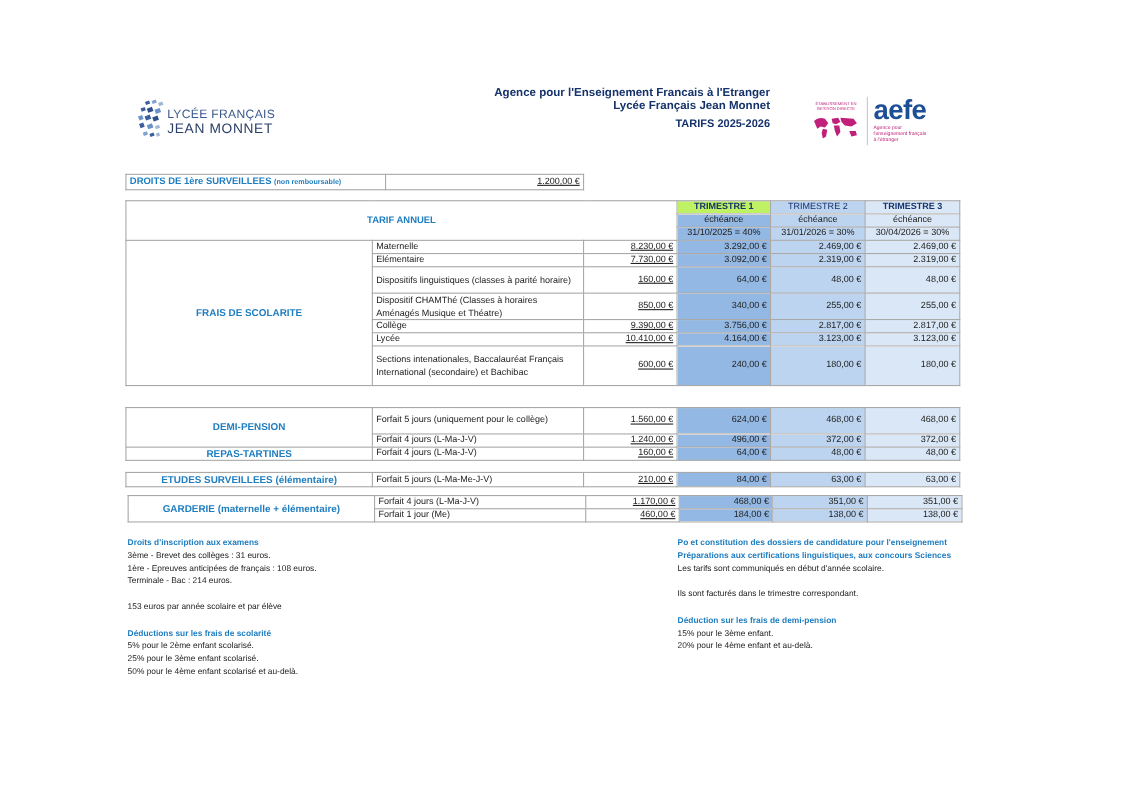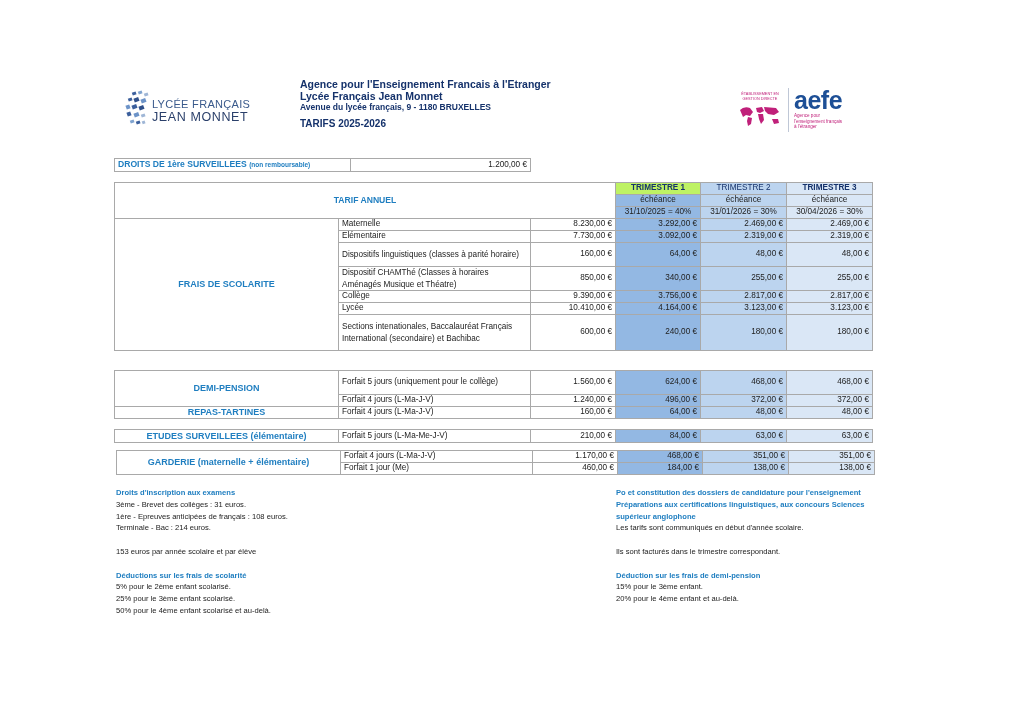--- a/index.html
+++ b/index.html
@@ -1,35 +1,35 @@
 <!DOCTYPE html>
 <html><head>
 <meta charset="utf-8">
 <style>
   html, body { margin:0; padding:0; background:#ffffff; }
   body { width:1024px; height:724px; position:relative; overflow:hidden; font-family:"Liberation Sans", sans-serif; color:#222; }
   .abs { position:absolute; }
-  .hdr { left:300px; top:78px; width:400px; text-align:left; font-weight:bold; color:#15326b; }
+  .hdr { left:300px; top:78px; width:400px; text-align:right; font-weight:bold; color:#15326b; }
   .hdr .l1 { font-size:10.5px; line-height:12px; }
   .hdr .l2 { font-size:10.5px; line-height:12px; }
   .hdr .l3 { font-size:8.5px; line-height:11px; }
   .hdr .l4 { font-size:10px; line-height:12px; margin-top:5px; }
   .logo-left { left:124px; top:88px; width:140px; height:46px; }
   .logo-left .txt1 { position:absolute; left:28px; top:10px; font-size:11px; color:#3a5a8c; letter-spacing:0.3px; }
   .logo-left .txt2 { position:absolute; left:28px; top:22px; font-size:12.5px; color:#2a3f6a; letter-spacing:0.6px; }
   .logo-right { left:736px; top:86px; width:130px; height:48px; }
   .aefe-small { position:absolute; left:0; top:6px; width:48px; font-size:3.8px; color:#c0207a; text-align:center; line-height:4.5px; }
   .aefe-div { position:absolute; left:52px; top:2px; width:1px; height:44px; background:#bfc7d6; }
   .aefe-big { position:absolute; left:58px; top:0; font-size:25px; font-weight:bold; color:#1d4f96; letter-spacing:-0.5px; line-height:28px; }
   .aefe-sub { position:absolute; left:58px; top:27px; font-size:4.6px; color:#c0207a; line-height:5.5px; }
 
   table { border-collapse:collapse; position:absolute; table-layout:fixed; }
   td { border:1px solid #a9a9a9; font-family:"Liberation Sans", sans-serif; font-size:8.2px; padding:0 3px; line-height:10.5px; height:11px; overflow:hidden; }
   .sec { color:#1f7ec0; font-weight:bold; text-align:center; font-size:9px; }
-  .num { text-align:right; }
+  .num { text-align:right;text-decoration:underline; }
   .t1 { background:#93b8e3; text-align:right; }
   .t2 { background:#bcd4ef; text-align:right; }
   .t3 { background:#dae7f6; text-align:right; }
   .h1 { background:#bef264; text-align:center; font-weight:bold; color:#15326b; }
   .h2 { background:#bcd4ef; text-align:center; font-weight:normal; color:#15326b; }
   .h3 { background:#dae7f6; text-align:center; font-weight:bold; color:#15326b; }
   .h1n { background:#93b8e3; text-align:center; }
   .h2n { background:#bcd4ef; text-align:center; }
   .h3n { background:#dae7f6; text-align:center; }
 
@@ -60,21 +60,20 @@
       <rect x="18" y="33" width="3" height="3" fill="#9fb6d6" transform="rotate(-20 19 34)"></rect>
     </g>
   </svg>
   <span class="txt1">LYCÉE FRANÇAIS</span>
   <span class="txt2">JEAN MONNET</span>
 </div>
 
 <div class="abs hdr">
   <div class="l1">Agence pour l'Enseignement Francais à l'Etranger</div>
   <div class="l2">Lycée Français Jean Monnet</div>
-  <div class="l3">Avenue du lycée français, 9 -  1180 BRUXELLES</div>
   <div class="l4">TARIFS 2025-2026</div>
 </div>
 
 <div class="abs logo-right">
   <div class="aefe-small">ÉTABLISSEMENT EN GESTION DIRECTE</div>
   <svg width="44" height="24" viewBox="0 0 44 24" style="position:absolute;left:2px;top:18px">
     <g fill="#c0207a">
       <path d="M2 6 Q6 2 12 4 L15 8 L12 12 L8 11 L5 13 Z"></path>
       <path d="M10 13 L14 14 L13 20 L10 22 L9 17 Z"></path>
       <path d="M18 4 L24 3 L26 7 L22 9 L19 8 Z"></path>
@@ -284,21 +283,20 @@
   <div class="t">Déductions sur les frais de scolarité</div>
   <div>5% pour le 2ème enfant scolarisé.</div>
   <div>25% pour le 3ème enfant scolarisé.</div>
   <div>50% pour le 4ème enfant scolarisé et au-delà.</div>
 </div>
 
 <div class="abs notes" style="left:616px; top:487px; width:270px;">
   <div class="t">
     <div>Po et constitution des dossiers de candidature pour  l'enseignement</div>
     <div>Préparations aux certifications linguistiques, aux concours  Sciences</div>
-    <div>supérieur anglophone</div>
   </div>
   <div>Les tarifs sont communiqués en début d'année scolaire.</div>
   <div class="gap"></div>
   <div>Ils sont facturés dans le trimestre correspondant.</div>
   <div class="gap"></div>
   <div class="t">Déduction sur les frais de demi-pension</div>
   <div>15% pour le 3ème enfant.</div>
   <div>20% pour le 4ème enfant et au-delà.</div>
 </div>
 

